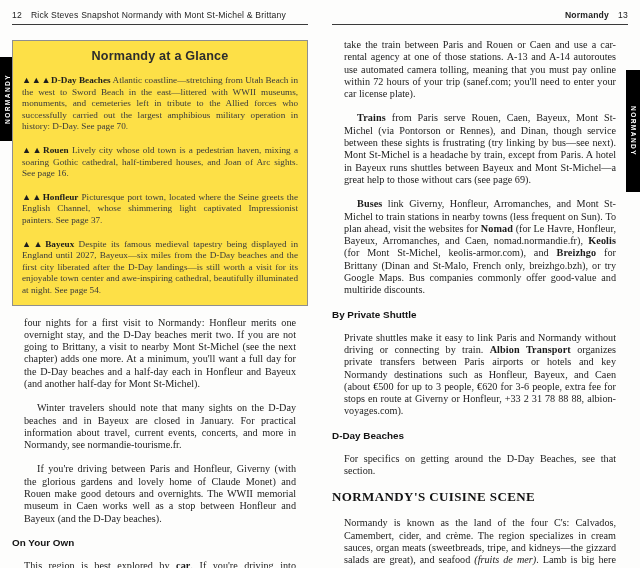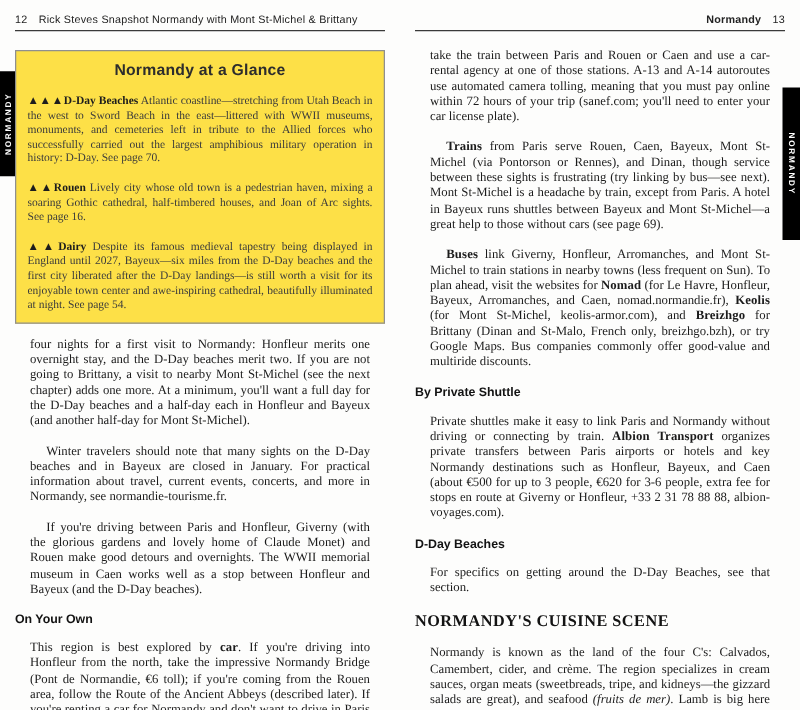--- a/index.html
+++ b/index.html
@@ -79,23 +79,27 @@
     <p class="glance-entry">
       <b><span class="tri">▲▲▲</span><span>D-Day Beaches</span></b>
       <span>Atlantic coastline—stretching from Utah Beach in the west to Sword Beach in the east—littered with WWII museums, monuments, and cemeteries left in tribute to the Allied forces who successfully carried out the largest amphibious military operation in history: D-Day. See page 70.</span>
     </p>
 
     <p class="glance-entry">
       <b><span class="tri">▲▲</span><span>Rouen</span></b>
       <span>Lively city whose old town is a pedestrian haven, mixing a soaring Gothic cathedral, half-timbered houses, and Joan of Arc sights. See page 16.</span>
     </p>
 
+    <p class="glance-entry">
+      <b><span class="tri">▲▲</span><span>Honfleur</span></b>
+      <span>Picturesque port town, located where the Seine greets the English Channel, whose shimmering light captivated Impressionist painters. See page 37.</span>
+    </p>
 
     <p class="glance-entry">
-      <b><span class="tri">▲▲</span><span>Dairy</span></b>
+      <b><span class="tri">▲▲</span><span>Bayeux</span></b>
       <span>Despite its famous medieval tapestry being displayed in England until 2027, Bayeux—six miles from the D-Day beaches and the first city liberated after the D-Day landings—is still worth a visit for its enjoyable town center and awe-inspiring cathedral, beautifully illuminated at night. See page 54.</span>
     </p>
   </div>
 
   <p class="body-p first-after-box">four nights for a first visit to Normandy: Honfleur merits one overnight stay, and the D-Day beaches merit two. If you are not going to Brittany, a visit to nearby Mont St-Michel (see the next chapter) adds one more. At a minimum, you'll want a full day for the D-Day beaches and a half-day each in Honfleur and Bayeux (and another half-day for Mont St-Michel).</p>
   <p class="body-p indent">Winter travelers should note that many sights on the D-Day beaches and in Bayeux are closed in January. For practical information about travel, current events, concerts, and more in Normandy, see normandie-tourisme.fr.</p>
   <p class="body-p indent">If you're driving between Paris and Honfleur, Giverny (with the glorious gardens and lovely home of Claude Monet) and Rouen make good detours and overnights. The WWII memorial museum in Caen works well as a stop between Honfleur and Bayeux (and the D-Day beaches).</p>
 
   <div class="h3">On Your Own</div>
   <p class="body-p">This region is best explored by <b>car</b>. If you're driving into Honfleur from the north, take the impressive Normandy Bridge (Pont de Normandie, €6 toll); if you're coming from the Rouen area, follow the Route of the Ancient Abbeys (described later). If you're renting a car for Normandy and don't want to drive in Paris (who would?),</p>

